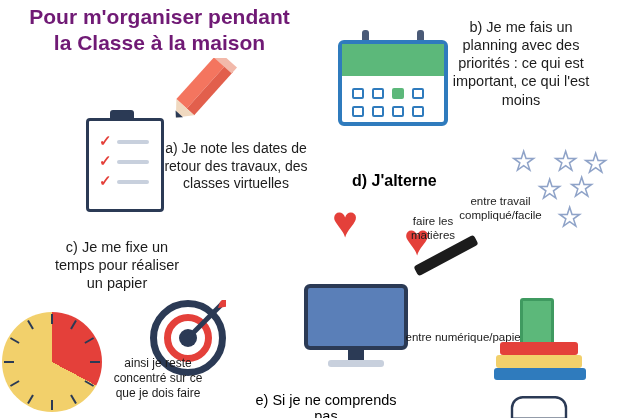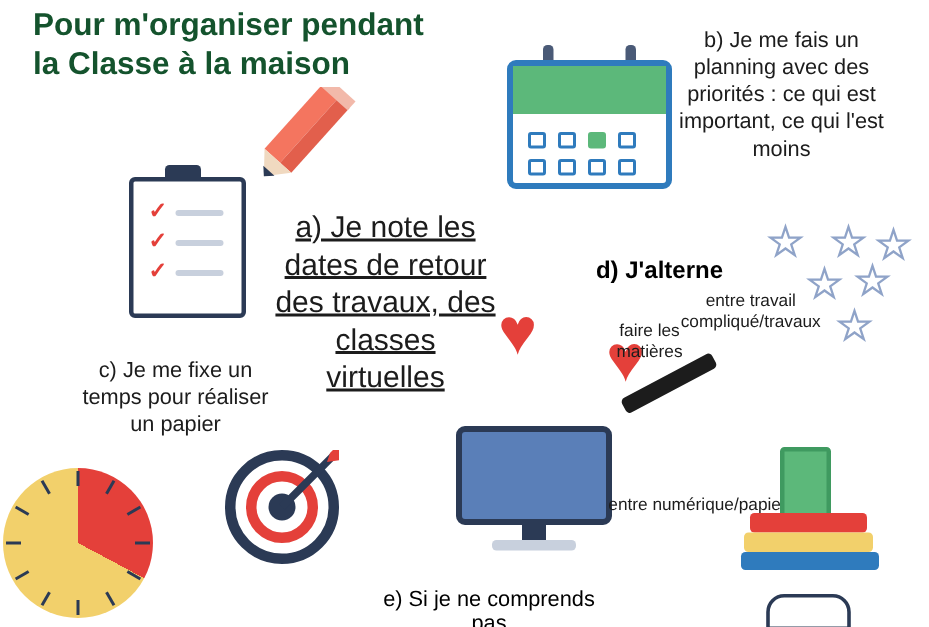--- a/index.html
+++ b/index.html
@@ -17,36 +17,36 @@
   .canvas {
     position: relative;
     width: 619px;
     height: 418px;
   }
   .abs { position: absolute; }
   .title {
     left: 22px;
     top: 4px;
     width: 275px;
+    text-align: center;
     font-size: 21px;
     font-weight: bold;
     line-height: 1.22;
-    color: #14532d;
+    color: #701a75;
   }
   .caption {
     text-align: center;
     color: #1c1c1c;
     line-height: 1.25;
   }
   .cap-a {
-    left: 182px;
+    left: 161px;
     top: 140px;
     width: 150px;
-    font-size: 20px;
-    text-decoration: underline;
+    font-size: 14px;
   }
   .cap-b {
     left: 446px;
     top: 18px;
     width: 150px;
     font-size: 14.5px;
   }
   .cap-c {
     left: 54px;
     top: 238px;
@@ -58,21 +58,21 @@
     top: 356px;
     width: 104px;
     font-size: 12px;
   }
   .cap-d {
     left: 352px;
     top: 172px;
     width: 130px;
     font-size: 16px;
     font-weight: bold;
-    text-align: right;
+    text-align: left;
   }
   .cap-d1 {
     left: 392px;
     top: 214px;
     width: 82px;
     font-size: 11.5px;
   }
   .cap-d2 {
     left: 438px;
     top: 194px;
@@ -268,31 +268,32 @@
   <div class="abs target">
     <div class="ring" style="left:0; top:0; width:76px; height:76px; border:7px solid #2b3a55;"></div>
     <div class="ring" style="left:14px; top:14px; width:48px; height:48px; border:7px solid #e4403a;"></div>
     <div class="ring" style="left:29px; top:29px; width:18px; height:18px; background:#2b3a55;"></div>
     <svg width="76" height="76" viewBox="0 0 76 76" style="position:absolute; left:0; top:0;">
       <line x1="38" y1="38" x2="80" y2="-4" stroke="#2b3a55" stroke-width="5"></line>
       <polygon points="70,2 80,-8 82,6 68,8" fill="#e4403a"></polygon>
     </svg>
   </div>
 
+  <div class="abs caption cap-c2">ainsi je reste concentré sur ce que je dois faire</div>
 
   <div class="abs cap-d">d) J'alterne</div>
 
   <div class="abs" style="left:332px; top:200px; width:140px; height:70px;">
     <div class="heart" style="left:0px;  top:0px;">♥</div>
     <div class="heart" style="left:72px; top:18px;">♥</div>
     <div class="blackbar" style="left:80px; top:50px; width:68px; height:11px; transform:rotate(-28deg);"></div>
   </div>
 
   <div class="abs caption cap-d1">faire les matières</div>
-  <div class="abs caption cap-d2">entre travail compliqué/travaux</div>
+  <div class="abs caption cap-d2">entre travail compliqué/facile</div>
 
   <div class="abs monitor">
     <div class="mon-screen"></div>
     <div class="mon-neck"></div>
     <div class="mon-base"></div>
   </div>
 
   <div class="abs caption cap-d3">entre numérique/papier</div>
 
   <div class="abs books">

